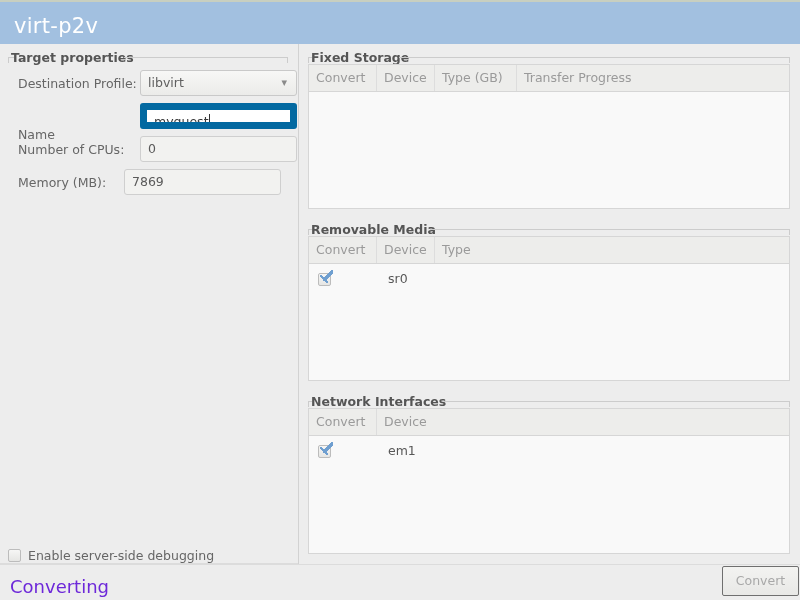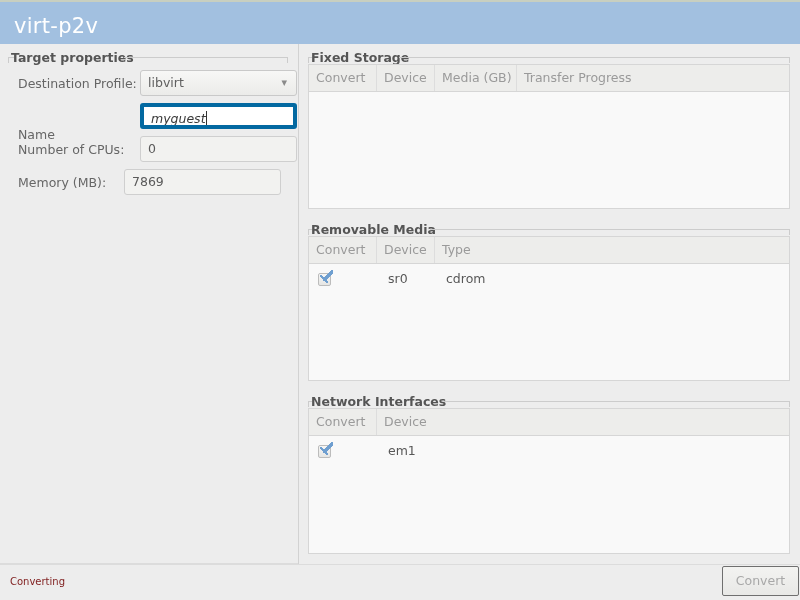--- a/index.html
+++ b/index.html
@@ -107,24 +107,23 @@
     background: #f2f2f0;
     font-size: 12.5px;
     color: #5a5a5a;
     padding: 0 7px;
     line-height: 24px;
     white-space: nowrap;
     overflow: hidden;
   }
   .field.focused {
     background: #ffffff;
-    border: 4px solid #0369a1;
+    border: 7px solid #0369a1;
     box-shadow: inset 0 0 0 1px #ffffff;
     color: #3a3a3a;
-    font-style: italic;
   }
   .caret {
     display: inline-block;
     width: 1px;
     height: 14px;
     background: #333333;
     vertical-align: -2px;
     margin-left: 0px;
   }
   .combo {
@@ -274,22 +273,22 @@
     width: 800px;
     height: 36px;
     background: #ededed;
     border-top: 1px solid #dcdcdc;
     box-sizing: border-box;
   }
   .status-text {
     position: absolute;
     left: 10px;
     top: 11px;
-    font-size: 10px;
-    color: #7f1d1d;
+    font-size: 18px;
+    color: #6d28d9;
     white-space: nowrap;
   }
   .convert-btn {
     position: absolute;
     left: 722px;
     top: 566px;
     width: 77px;
     height: 30px;
     box-sizing: border-box;
     background: linear-gradient(to bottom, #f3f3f1 0%, #e8e8e6 100%);
@@ -358,21 +357,21 @@
       <div class="frame-title" style="left:5px; top:6px;">Fixed Storage</div>
       <div class="frame-line" style="left:5px; top:13px; width:4px;"></div>
       <div class="frame-line" style="left:96px; top:13px; width:391px;"></div>
       <div class="frame-tick" style="left:5px; top:13px; height:6px;"></div>
       <div class="frame-tick" style="left:486px; top:13px; height:6px;"></div>
 
       <div class="table" style="left:5px; top:20px; width:482px; height:145px;">
         <div class="thead">
           <div class="th" style="left:0px; width:68px;">Convert</div>
           <div class="th" style="left:68px; width:58px;">Device</div>
-          <div class="th" style="left:126px; width:82px;">Media (GB)</div>
+          <div class="th" style="left:126px; width:82px;">Type (GB)</div>
           <div class="th last" style="left:208px; width:272px;">Transfer Progress</div>
         </div>
       </div>
 
       <div class="frame-title" style="left:5px; top:178px;">Removable Media</div>
       <div class="frame-line" style="left:5px; top:185px; width:4px;"></div>
       <div class="frame-line" style="left:127px; top:185px; width:360px;"></div>
       <div class="frame-tick" style="left:5px; top:185px; height:6px;"></div>
       <div class="frame-tick" style="left:486px; top:185px; height:6px;"></div>
 
@@ -380,21 +379,20 @@
         <div class="thead">
           <div class="th" style="left:0px; width:68px;">Convert</div>
           <div class="th" style="left:68px; width:58px;">Device</div>
           <div class="th last" style="left:126px; width:354px;">Type</div>
         </div>
         <div class="trow">
           <div class="cbox-wrap" style="left:0px; width:68px;">
             <span class="cbox checked"></span>
           </div>
           <div class="cell" style="left:68px; width:58px; padding-left:11px;">sr0</div>
-          <div class="cell" style="left:126px; width:354px; padding-left:11px;">cdrom</div>
         </div>
       </div>
 
       <div class="frame-title" style="left:5px; top:350px;">Network Interfaces</div>
       <div class="frame-line" style="left:5px; top:357px; width:4px;"></div>
       <div class="frame-line" style="left:141px; top:357px; width:346px;"></div>
       <div class="frame-tick" style="left:5px; top:357px; height:6px;"></div>
       <div class="frame-tick" style="left:486px; top:357px; height:6px;"></div>
 
       <div class="table" style="left:5px; top:364px; width:482px; height:146px;">
@@ -405,20 +403,23 @@
         <div class="trow">
           <div class="cbox-wrap" style="left:0px; width:68px;">
             <span class="cbox checked"></span>
           </div>
           <div class="cell" style="left:68px; width:412px; padding-left:11px;">em1</div>
         </div>
       </div>
     </div>
   </div>
 
+  <div class="debug-row">
+    <span class="cbox"></span><span class="lbl">Enable server-side debugging</span>
+  </div>
 
   <div class="left-bottom-sep"></div>
 
   <div class="statusbar">
     <div class="status-text">Converting</div>
   </div>
 
   <div class="convert-btn">Convert</div>
 
 </div>

